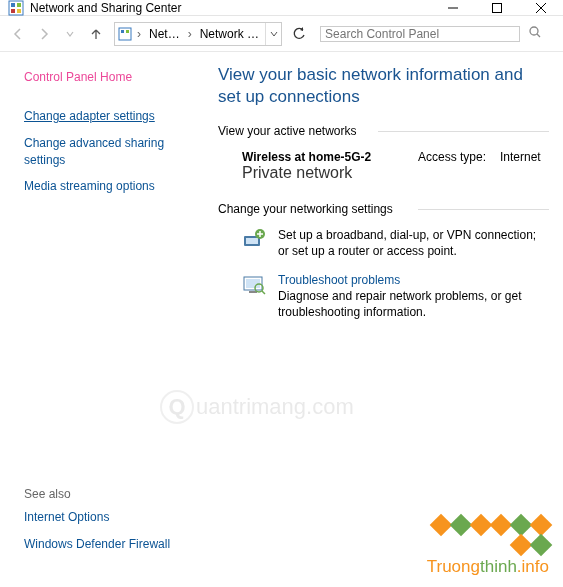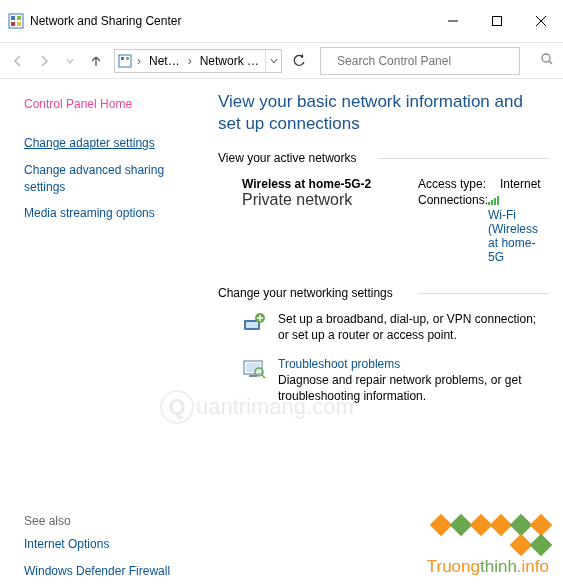--- a/index.html
+++ b/index.html
@@ -1,32 +1,32 @@
 <!DOCTYPE html>
 <html><head>
 <meta charset="utf-8">
 <style>
 * { margin: 0; padding: 0; box-sizing: border-box; font-family: "Segoe UI", Tahoma, sans-serif; }
 body { background: #fff; width: 563px; height: 587px; overflow: hidden; position: relative; font-size: 12px; color: #000; }
-.titlebar { height: 43px; display: flex; align-items: center; border-bottom: 1px solid #e5e5e5; }
+.titlebar { height: 16px; display: flex; align-items: center; border-bottom: 1px solid #e5e5e5; }
 .titlebar .icon { width: 16px; height: 16px; margin: 0 6px 0 8px; }
 .titlebar .title { flex: 1; font-size: 12px; }
 .titlebar .btns { display: flex; }
 .titlebar .btns > div { width: 44px; height: 30px; display: flex; align-items: center; justify-content: center; }
 .titlebar .btns svg { pointer-events: none; }
 .navbar { height: 36px; display: flex; align-items: center; padding: 0 6px; gap: 2px; border-bottom: 1px solid #e8e8e8; }
 .nav-arrow { width: 24px; height: 24px; display: flex; align-items: center; justify-content: center; color: #666; }
 .nav-arrow.disabled { color: #ccc; }
 .breadcrumb { flex: 0 0 auto; display: flex; align-items: center; height: 24px; border: 1px solid #ccc; background: #fff; margin-left: 4px; }
 .breadcrumb .bc-icon { width: 20px; display:flex; justify-content:center; align-items:center; }
 .breadcrumb .seg { padding: 0 6px; font-size: 12px; white-space: nowrap; }
 .breadcrumb .chev { color: #666; padding: 0 2px; }
 .breadcrumb .dd { width: 16px; display:flex; justify-content:center; align-items:center; border-left:1px solid #ddd; height:100%; }
 .refresh-btn { width: 26px; height: 24px; display:flex;align-items:center;justify-content:center; color:#333; margin-left:2px;}
-.searchbox { flex: 1; height: 28px; border: 1px solid #ccc; margin-left: 6px; display: flex; align-items: center; padding: 0 16px; max-width: 200px; gap: 48px; }
+.searchbox { flex: 1; height: 16px; border: 1px solid #ccc; margin-left: 6px; display: flex; align-items: center; padding: 0 4px; max-width: 200px; gap: 48px; }
 .searchbox input { border: none; outline: none; flex: 1; font-size: 12px; color: #888; }
 .searchbox .sicon { color: #888; }
 .content { display: flex; height: calc(100% - 66px); }
 .sidebar { width: 218px; padding: 18px 14px 10px 24px; display: flex; flex-direction: column; }
 .sidebar .home { color: #ec4899; font-size: 12px; margin-bottom: 24px; }
 .sidebar .link { color: #0b5394; font-size: 12px; margin-bottom: 10px; cursor: pointer; line-height: 1.4; }
 .sidebar .link.active { text-decoration: underline; }
 .sidebar .spacer { flex: 1; }
 .sidebar .seealso-h { color: #666; margin-bottom: 8px; }
 .main { flex: 1; padding: 12px 10px 10px 0; }
@@ -163,32 +163,20 @@
     <div class="netrow">
       <div class="netleft">
         <div class="netname">Wireless at home-5G-2</div>
         <div class="nettype">Private network</div>
       </div>
       <div class="netright">
         <div class="kv">
           <span class="k">Access type:</span>
           <span>Internet</span>
         </div>
-        <div class="kv">
-          <span class="k">Connections:</span>
-          <span>
-            <span class="wifi-ic"><svg width="12" height="10">
-                  <rect x="0" y="7" width="2" height="3" fill="#4caf50"></rect>
-                  <rect x="3" y="5" width="2" height="5" fill="#4caf50"></rect>
-                  <rect x="6" y="3" width="2" height="7" fill="#4caf50"></rect>
-                  <rect x="9" y="1" width="2" height="9" fill="#4caf50"></rect>
-                </svg></span>
-            <span class="v" style="display:inline-block; max-width:62px; word-break:break-word; vertical-align:top;">Wi-Fi (Wireless at home-5G</span>
-          </span>
-        </div>
       </div>
     </div>
 
     <div class="section-h section-h2">Change your networking settings</div>
 
     <div class="settings-item">
       <span class="sic"><svg width="24" height="24">
             <rect x="2" y="8" width="16" height="10" fill="#4a7ba6" rx="1"></rect>
             <rect x="4" y="10" width="12" height="6" fill="#cfe3f5"></rect>
             <circle cx="18" cy="6" r="5" fill="#6aa84f"></circle>

